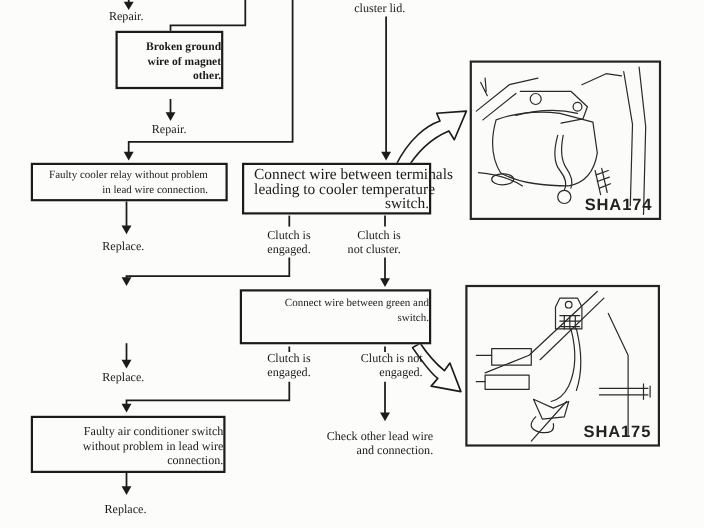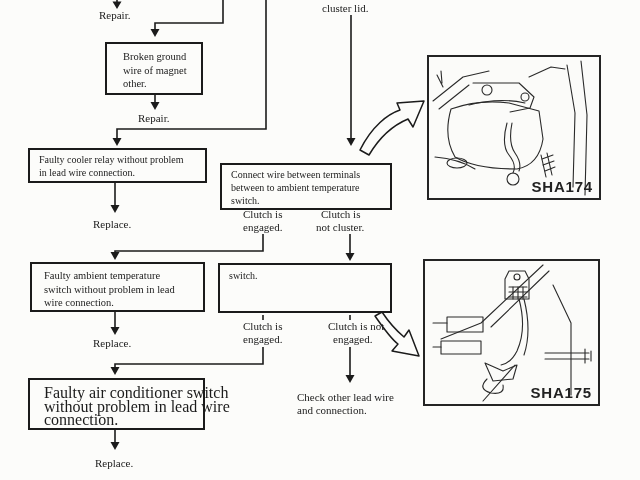--- a/index.html
+++ b/index.html
@@ -3,21 +3,21 @@
 <meta charset="utf-8">
 <style>
   html,body{margin:0;padding:0;}
   body{
     width:640px;height:480px;overflow:hidden;
     background:#fcfcfa;
     font-family:"Liberation Serif","DejaVu Serif",serif;
     color:#1b1b1b;
     position:relative;
   }
-  #page{position:absolute;left:0;top:0;width:640px;height:384px;}
+  #page{position:absolute;left:0;top:0;width:640px;height:384px;text-align:right;}
   .fbox{
     position:absolute;
     border:2px solid #1b1b1b;
     background:#fcfcfa;
     box-sizing:border-box;
     font-size:10.5px;
     line-height:13.5px;
     white-space:nowrap;
   }
   .fbox .bline{white-space:nowrap;}
@@ -123,72 +123,68 @@
     </g>
     <g>
       <path class="openarrow" d="M 382 312 C 390 324 398 332 404 337 L 409 330 L 419 356 L 392 351 L 398 344 C 391 339 384 329 375 316 Z"></path>
     </g>
   </svg>
 
   <div class="lbl" style="left:322px;top:2px;">cluster lid.</div>
 
   <div class="lbl" style="left:99px;top:9px;">Repair.</div>
 
-  <div class="fbox" style="left:105px;top:42px;width:98px;height:53px;padding:6px 0 0 16px;">
+  <div class="fbox" style="left:105px;top:28px;width:98px;height:53px;padding:6px 0 0 16px;font-weight:bold;">
     <div class="bline">Broken ground</div>
     <div class="bline">wire of magnet</div>
     <div class="bline">other.</div>
   </div>
 
   <div class="lbl" style="left:138px;top:112px;">Repair.</div>
 
   <div class="fbox" style="left:28px;top:148px;width:179px;height:35px;padding:3px 16px 0 9px;font-size:10px;line-height:13px;">
     <div class="bline">Faulty cooler relay without problem</div>
     <div class="bline">in lead wire connection.</div>
   </div>
 
-  <div class="fbox" style="left:220px;top:148px;width:172px;height:47px;padding:3px 0 0 9px;font-size:10px;line-height:13px;margin-top:15px;">
+  <div class="fbox" style="left:220px;top:148px;width:172px;height:47px;padding:3px 0 0 9px;font-size:14px;line-height:13px;">
     <div class="bline">Connect wire between terminals</div>
-    <div class="bline">between to ambient temperature</div>
+    <div class="bline">leading to cooler temperature</div>
     <div class="bline">switch.</div>
   </div>
 
   <div class="lbl" style="left:243px;top:208px;">
     <div>Clutch is</div>
     <div>engaged.</div>
   </div>
   <div class="lbl" style="left:316px;top:208px;">
     <div style="padding-left:5px;">Clutch is</div>
     <div>not cluster.</div>
   </div>
 
   <div class="lbl" style="left:93px;top:218px;">Replace.</div>
 
-  <div class="fbox" style="left:30px;top:262px;width:175px;height:50px;padding:5px 0 0 12px;font-size:10.5px;line-height:13.5px;">
-    <div class="bline">Faulty ambient temperature</div>
-    <div class="bline">switch without problem in lead</div>
-    <div class="bline">wire connection.</div>
-  </div>
 
   <div class="fbox" style="left:218px;top:263px;width:174px;height:50px;padding:4px 0 0 9px;font-size:10px;line-height:13.5px;">
+    <div class="bline">Connect wire between green and</div>
     <div class="bline">switch.</div>
   </div>
 
   <div class="lbl" style="left:93px;top:337px;">Replace.</div>
 
   <div class="lbl" style="left:243px;top:320px;">
     <div>Clutch is</div>
     <div>engaged.</div>
   </div>
   <div class="lbl" style="left:328px;top:320px;">
     <div>Clutch is not</div>
     <div style="padding-left:5px;">engaged.</div>
   </div>
 
-  <div class="fbox" style="left:28px;top:378px;width:177px;height:52px;padding:6px 0 0 14px;font-size:16px;line-height:13.5px;">
+  <div class="fbox" style="left:28px;top:378px;width:177px;height:52px;padding:6px 0 0 14px;font-size:11px;line-height:13.5px;">
     <div class="bline">Faulty air conditioner switch</div>
     <div class="bline">without problem in lead wire</div>
     <div class="bline">connection.</div>
   </div>
 
   <div class="lbl" style="left:297px;top:391px;">
     <div>Check other lead wire</div>
     <div>and connection.</div>
   </div>
 

